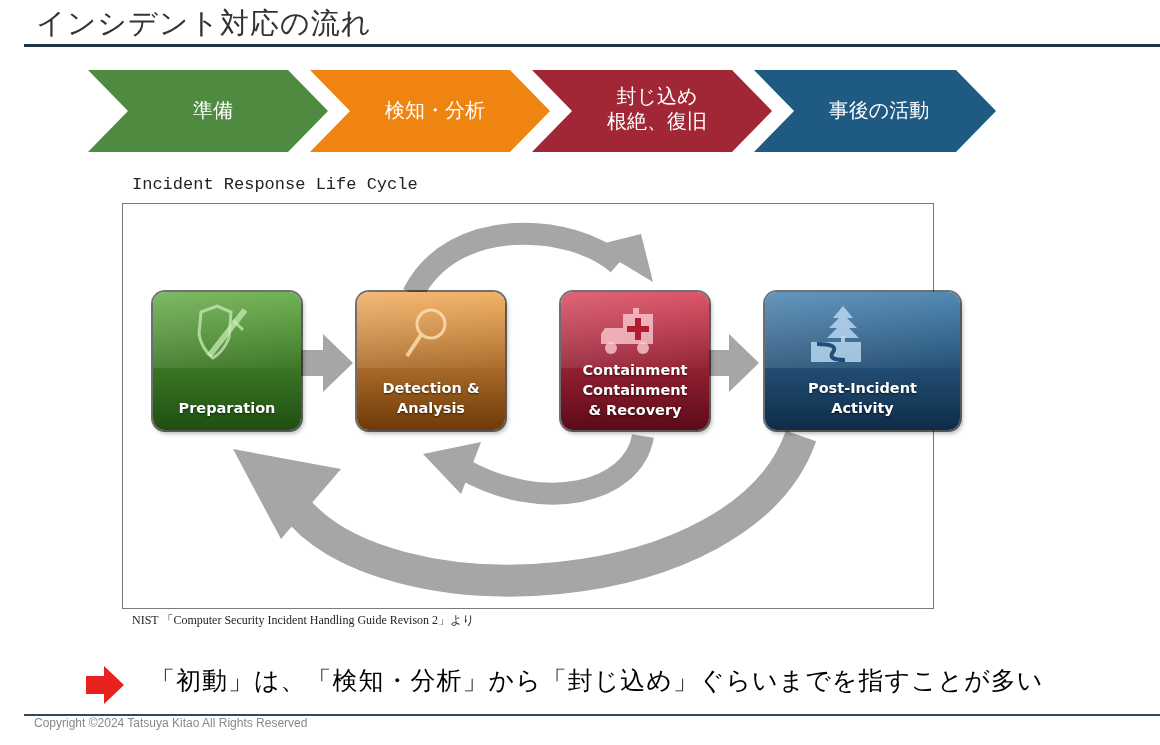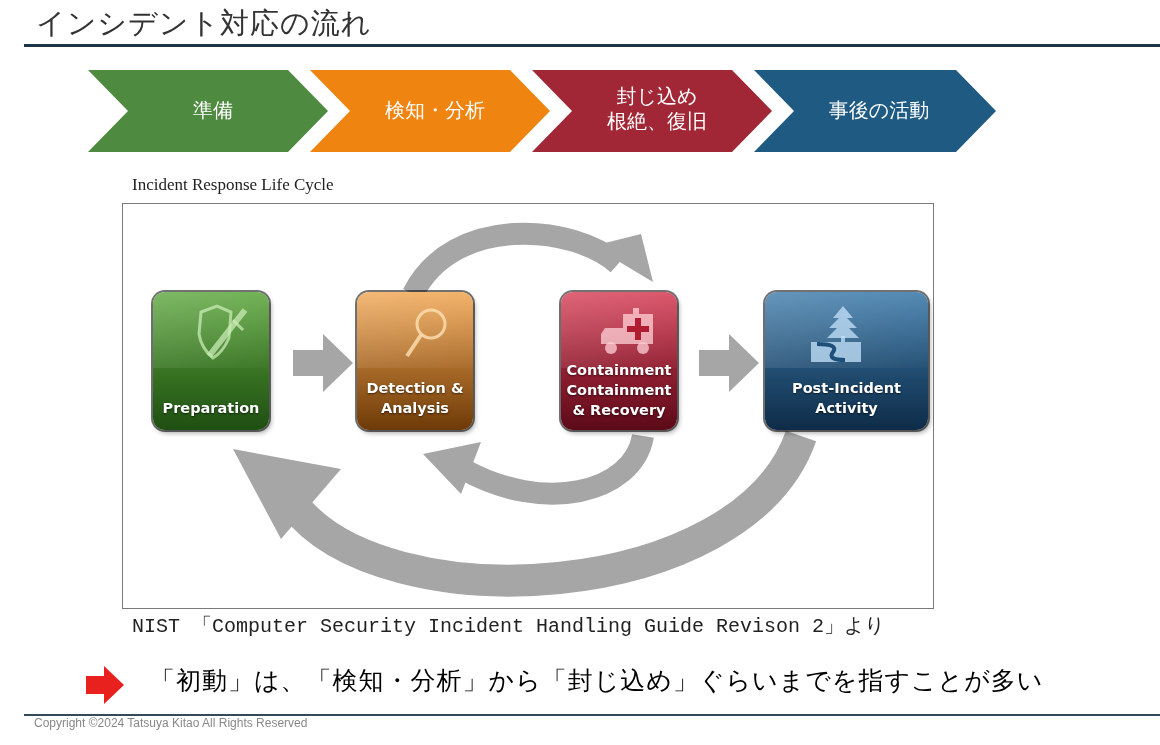--- a/index.html
+++ b/index.html
@@ -5,34 +5,34 @@
   html, body { margin:0; padding:0; background:#ffffff; }
   body { width:1160px; height:745px; position:relative; overflow:hidden;
          font-family:"DejaVu Sans", sans-serif; color:#222; }
   .title { position:absolute; left:36px; top:4px; font-size:29px; font-weight:300;
            color:#333; letter-spacing:1px; font-family:Liberation Sans, sans-serif; }
   .title-rule { position:absolute; left:24px; right:0; top:44px; height:3px; background:#1f3444; }
   .chevrons { position:absolute; left:88px; top:70px; width:912px; height:96px; }
   .chev-label { position:absolute; color:#fff; font-size:20px; text-align:center; line-height:25px;
                 font-family:"DejaVu Sans", sans-serif; }
   .caption { position:absolute; left:132px; top:175px; font-size:17px; color:#222;
-             font-family:Liberation Serif, serif; }
+             font-family:Liberation Mono, monospace; }
   .figure-box { position:absolute; left:122px; top:203px; width:810px; height:404px;
                 border:1px solid #7a7a7a; background:#fff; }
   .figure-box svg { position:absolute; left:0; top:0; }
-  .phase-box { position:absolute; width:116px; height:138px; border-radius:12px;
+  .phase-box { position:absolute; width:148px; height:138px; border-radius:12px;
                box-shadow: 0 0 0 2px rgba(0,0,0,0.55), 2px 3px 5px rgba(0,0,0,0.35); overflow:hidden; }
   .phase-box .gloss { position:absolute; left:0; top:0; right:0; height:55%;
                       background:linear-gradient(160deg, rgba(255,255,255,0.22), rgba(255,255,255,0.02)); }
   .phase-box .label { position:absolute; left:0; right:0; bottom:12px; color:#fff; font-weight:bold;
                       font-size:14.5px; line-height:20px; text-align:center;
                       font-family:"DejaVu Sans", sans-serif; text-shadow:0 1px 2px rgba(0,0,0,0.6); }
   .phase-box .icon { position:absolute; left:34px; top:12px; width:70px; height:62px; }
-  .source { position:absolute; left:132px; top:612px; font-size:20px; color:#222;
-            font-family:Liberation Mono, monospace; }
+  .source { position:absolute; left:132px; top:612px; font-size:12px; color:#222;
+            font-family:Liberation Serif, serif; }
   .note-arrow { position:absolute; left:86px; top:666px; width:40px; height:38px; }
   .note { position:absolute; left:150px; top:664px; font-size:25px; color:#000000; font-weight:300;
           letter-spacing:1px; font-family:"DejaVu Sans", sans-serif; }
   .footer-rule { position:absolute; left:24px; right:0; top:714px; height:2px; background:#34495a; }
   .copyright { position:absolute; left:34px; top:716px; font-size:12px; color:#888;
                font-family:Liberation Sans, sans-serif; }
 </style>
 </head>
 <body>
 

